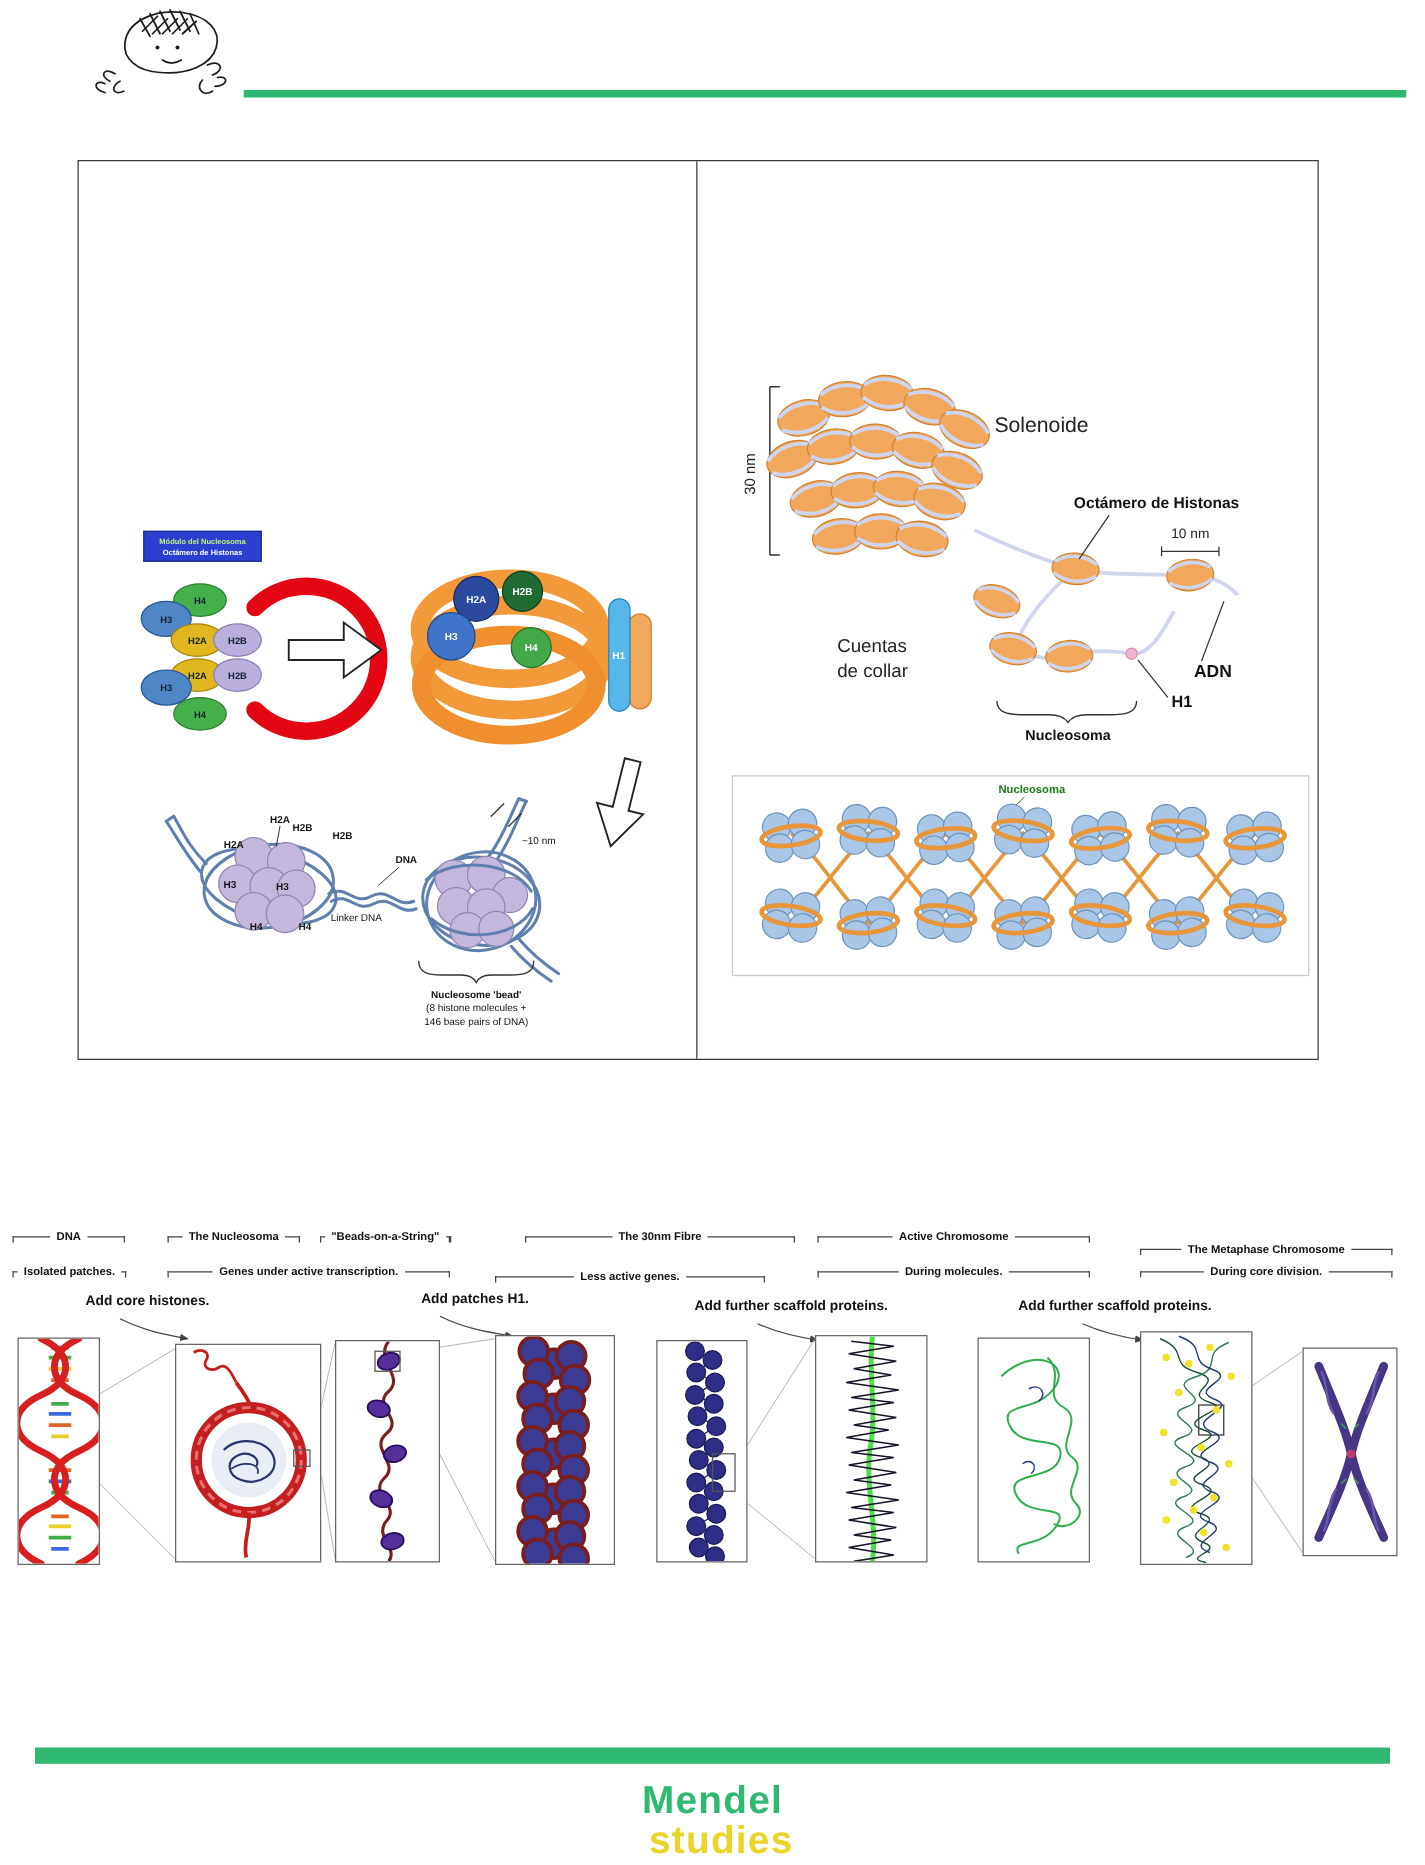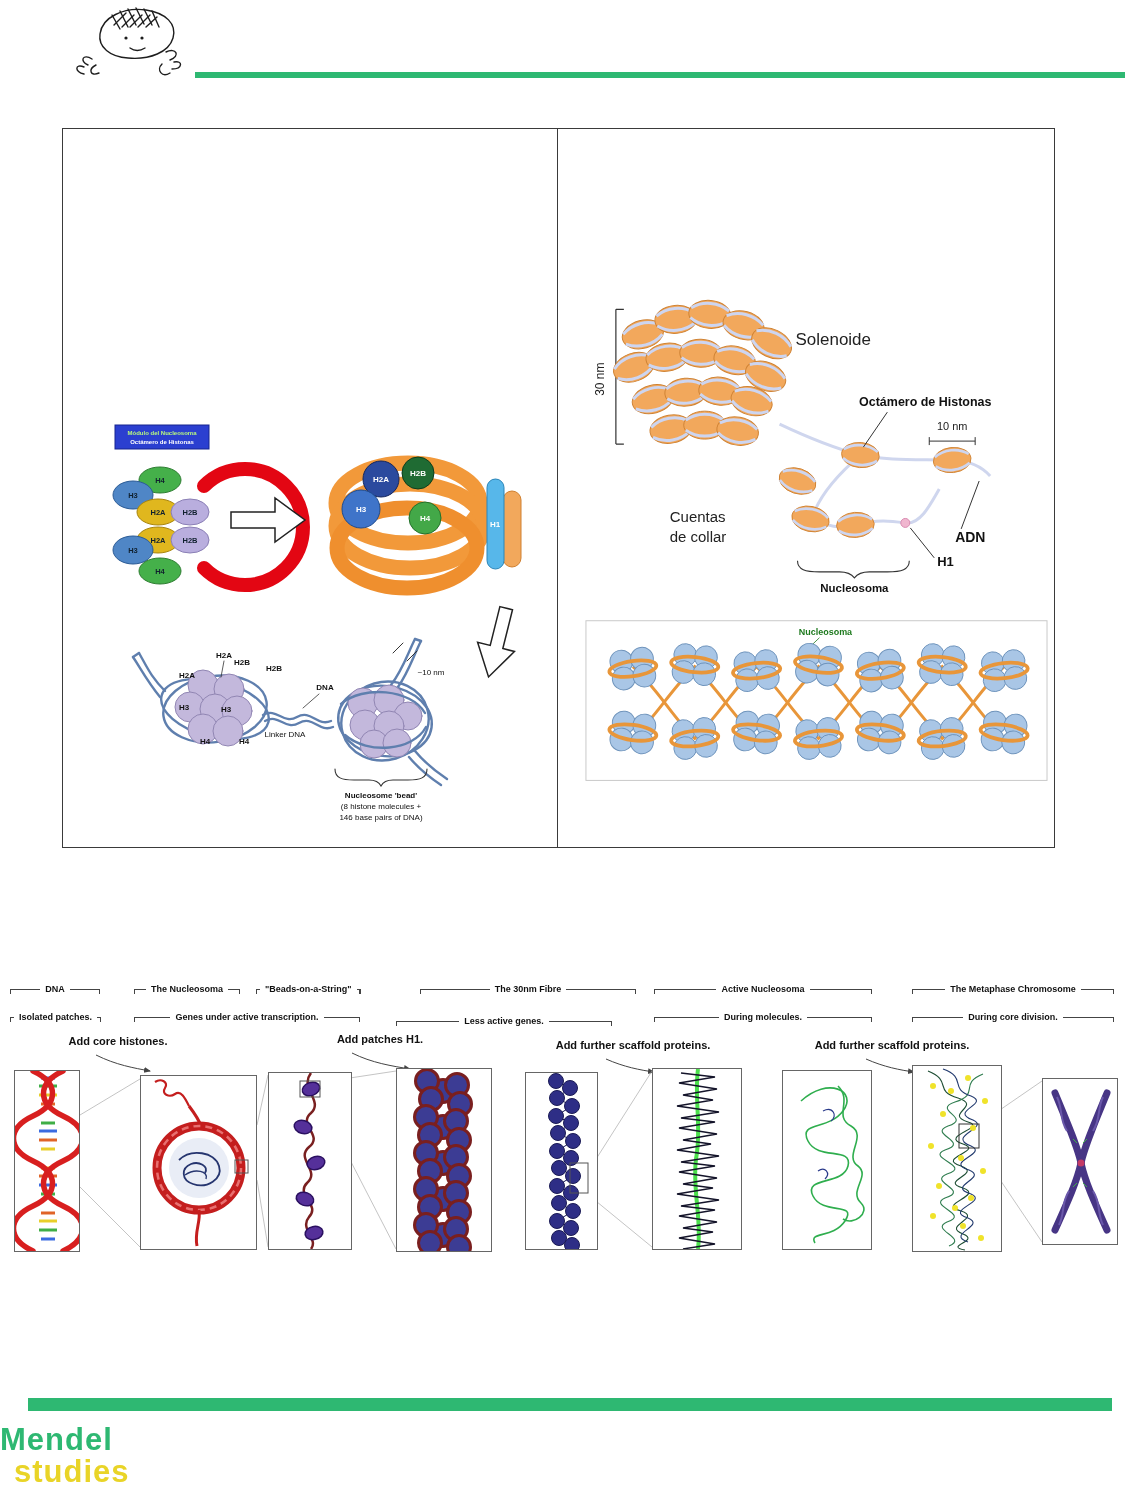--- a/index.html
+++ b/index.html
@@ -17,21 +17,21 @@
   .overlay{position:absolute;left:0;top:0}
   .brk{position:absolute;display:flex;align-items:center;height:12px;font-size:9px;font-weight:bold;color:#111;white-space:nowrap}
   .brk span{margin:0 5px}
   .brk i{flex:1;height:1px;background:#444;position:relative;min-width:4px}
   .brk i.l::before,.brk i.r::after{content:"";position:absolute;top:0;width:1.2px;height:5px;background:#444}
   .brk i.l::before{left:0}
   .brk i.r::after{right:0}
   .alabel{position:absolute;transform:translateX(-50%);font-size:11px;font-weight:bold;color:#111;white-space:nowrap}
   .panel{position:absolute;border:1px solid #666;background:#fff;overflow:hidden}
   .panel svg{display:block}
-  .brand{position:absolute;left:0;top:1424px;width:100%;line-height:32px}
+  .brand{position:absolute;left:0;top:1424px;width:100%;text-align:center;line-height:32px}
   .brand-top{font-size:31px;font-weight:bold;letter-spacing:1px;color:#2eb872}
   .brand-sub{font-size:31px;font-weight:bold;letter-spacing:1px;color:#e9d427;margin-left:14px}
   .doodle{position:absolute;left:62px;top:2px}
 </style>
 </head>
 <body>
 
 <div class="page">
 
   <svg class="doodle" width="125" height="92" viewBox="0 0 125 92">
@@ -307,24 +307,24 @@
         <span>"Beads-on-a-String"</span>
         <i class="r"></i>
       </div>
     <div class="brk" style="left:420px;top:8px;width:216px">
         <i class="l"></i>
         <span>The 30nm Fibre</span>
         <i class="r"></i>
       </div>
     <div class="brk" style="left:654px;top:8px;width:218px">
         <i class="l"></i>
-        <span>Active Nucleosoma</span>
-        <i class="r"></i>
-      </div>
-    <div class="brk" style="left:912px;top:8px;width:202px">
+        <span>Active Chromosome</span>
+        <i class="r"></i>
+      </div>
+    <div class="brk" style="left:912px;top:18px;width:202px">
         <i class="l"></i>
         <span>The Metaphase Chromosome</span>
         <i class="r"></i>
       </div>
 
     <div class="brk" style="left:10px;top:36px;width:90px">
         <i class="l"></i>
         <span>Isolated patches.</span>
         <i class="r"></i>
       </div>

